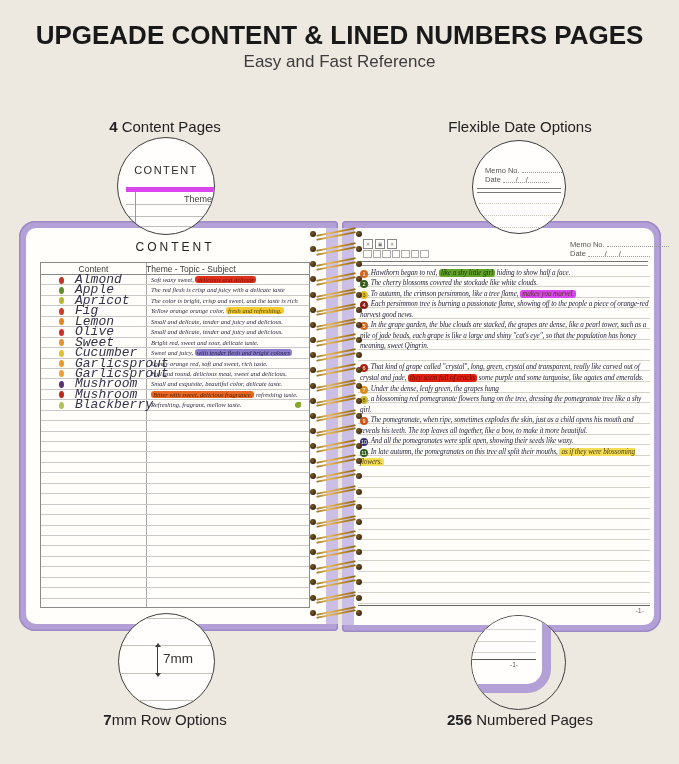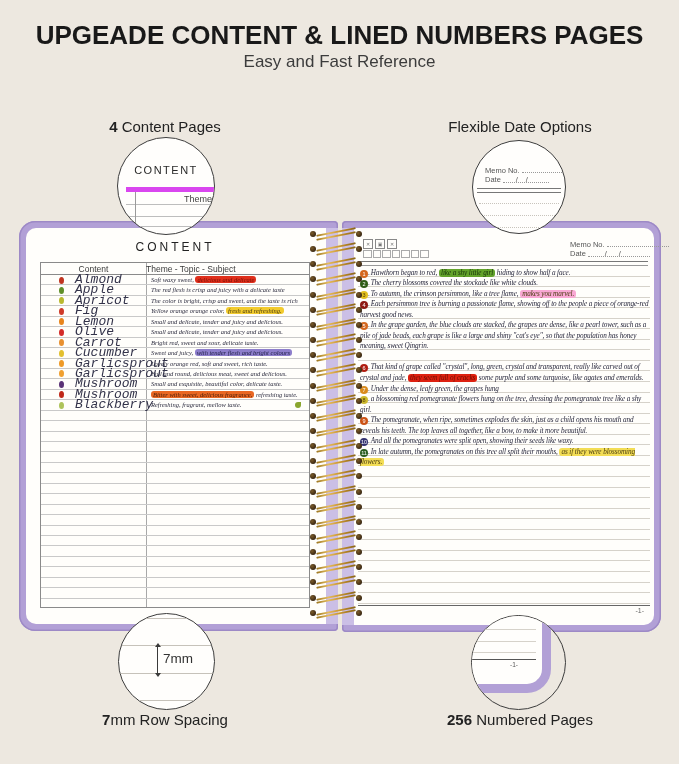--- a/index.html
+++ b/index.html
@@ -126,21 +126,21 @@
 </head>
 <body>
 
 <div id="canvas">
 
   <div class="title">UPGEADE CONTENT &amp; LINED NUMBERS PAGES</div>
   <div class="subtitle">Easy and Fast Reference</div>
 
   <div class="co-label" id="lbl-tl"><b>4</b><span> Content Pages</span></div>
   <div class="co-label" id="lbl-tr">Flexible Date Options</div>
-  <div class="co-label" id="lbl-bl"><b>7</b><span>mm Row Spacing</span></div>
+  <div class="co-label" id="lbl-bl"><b>7</b><span>mm Row Options</span></div>
   <div class="co-label" id="lbl-br"><b>256</b><span> Numbered Pages</span></div>
 
   <div class="cover" id="cover-l"></div>
   <div class="cover" id="cover-r"></div>
 
   <div class="page" id="page-l">
     <div class="punch"></div>
     <div id="lp-title">CONTENT</div>
     <div id="ltable">
       <div class="vdiv"></div>
@@ -174,21 +174,21 @@
             <span class="tname">Lemon</span>
             <span class="tdesc"><span>Small and delicate, tender and juicy and delicious.</span></span>
           </div>
           <div class="trow">
             <span class="ticon" style="background: rgb(212, 44, 40);"></span>
             <span class="tname">Olive</span>
             <span class="tdesc"><span>Small and delicate, tender and juicy and delicious.</span></span>
           </div>
           <div class="trow">
             <span class="ticon" style="background: rgb(232, 144, 48);"></span>
-            <span class="tname">Carrot</span>
+            <span class="tname">Sweet</span>
             <span class="tdesc"><span>Bright red, sweet and sour, delicate taste.</span></span>
           </div>
           <div class="trow">
             <span class="ticon" style="background: rgb(227, 191, 46);"></span>
             <span class="tname">Cucumber</span>
             <span class="tdesc"><span>Sweet and juicy, </span><span class="hl" style="background: rgb(141, 126, 203); color: rgb(31, 31, 69);">with tender flesh and bright colours</span></span>
           </div>
           <div class="trow">
             <span class="ticon" style="background: rgb(239, 154, 38);"></span>
             <span class="tname">Garlicsprout</span>
@@ -246,21 +246,21 @@
       <span>Memo No.</span><span class="dotline"></span>
     </div>
     <div class="memo-blk" style="top:21px;">
       <span>Date</span><span class="dotline">//</span>
     </div>
     <div id="rp-sep"></div>
     <div id="rp-rules"></div>
     <div id="entry-list">
         <div class="entry"><span class="bullet" style="background: rgb(212, 103, 30);">1</span><span class="bdot">.</span><span>Hawthorn began to red, </span><span class="hl" style="background: rgb(99, 163, 43); color: rgb(23, 51, 10);">like a shy little girl</span><span> hiding to show half a face.</span></div>
         <div class="entry"><span class="bullet" style="background: rgb(47, 92, 22);">2</span><span class="bdot">.</span><span>The cherry blossoms covered the stockade like white clouds.</span></div>
-        <div class="entry"><span class="bullet" style="background: rgb(227, 192, 31); color: rgb(90, 68, 8);">3</span><span class="bdot">.</span><span>To autumn, the crimson persimmon, like a tree flame, </span><span class="hl" style="background: #f9a8d4; color: rgb(74, 60, 16);">makes you marvel.</span></div>
+        <div class="entry"><span class="bullet" style="background: rgb(227, 192, 31); color: rgb(90, 68, 8);">3</span><span class="bdot">.</span><span>To autumn, the crimson persimmon, like a tree flame, </span><span class="hl" style="background: #d946ef; color: rgb(74, 60, 16);">makes you marvel.</span></div>
         <div class="entry"><span class="bullet" style="background: rgb(142, 26, 20);">4</span><span class="bdot">.</span><span>Each persimmon tree is burning a passionate flame, showing off to the people a piece of orange-red harvest good news.</span></div>
         <div class="entry"><span class="bullet" style="background: rgb(212, 103, 30);">5</span><span class="bdot">.</span><span>In the grape garden, the blue clouds are stacked, the grapes are dense, like a pearl tower, such as a pile of jade beads, each grape is like a large and shiny "cat's eye", so that the population has honey meaning, sweet Qingrin.</span></div>
         <div class="entry gap"><span class="bullet" style="background: rgb(176, 28, 16);">6</span><span class="bdot">.</span><span>That kind of grape called "crystal", long, green, crystal and transparent, really like carved out of crystal and jade, </span><span class="hl" style="background: rgb(222, 33, 16); color: rgb(110, 14, 4);">they seem full of cracks</span><span> some purple and some turquoise, like agates and emeralds.</span></div>
         <div class="entry"><span class="bullet" style="background: rgb(217, 138, 28);">7</span><span class="bdot">.</span><span>Under the dense, leafy green, the grapes hung</span></div>
         <div class="entry"><span class="bullet" style="background: rgb(205, 185, 46); color: rgb(90, 68, 8);">8</span><span class="bdot">.</span><span>a blossoming red pomegranate flowers hung on the tree, dressing the pomegranate tree like a shy girl.</span></div>
         <div class="entry"><span class="bullet" style="background: rgb(204, 82, 20);">9</span><span class="bdot">.</span><span>The pomegranate, when ripe, sometimes explodes the skin, just as a child opens his mouth and reveals his teeth. The top leaves all together, like a bow, to make it more beautiful.</span></div>
         <div class="entry"><span class="bullet" style="background: rgb(50, 48, 110);">10</span><span class="bdot">.</span><span>And all the pomegranates were split open, showing their seeds like waxy.</span></div>
         <div class="entry"><span class="bullet" style="background: rgb(42, 92, 32);">11</span><span class="bdot">.</span><span>In late autumn, the pomegranates on this tree all split their mouths, </span><span class="hl" style="background: rgb(243, 221, 85); color: rgb(74, 60, 16);">as if they were blossoming flowers.</span></div>
       </div>
     <div id="rp-pagenum">-1-</div>

